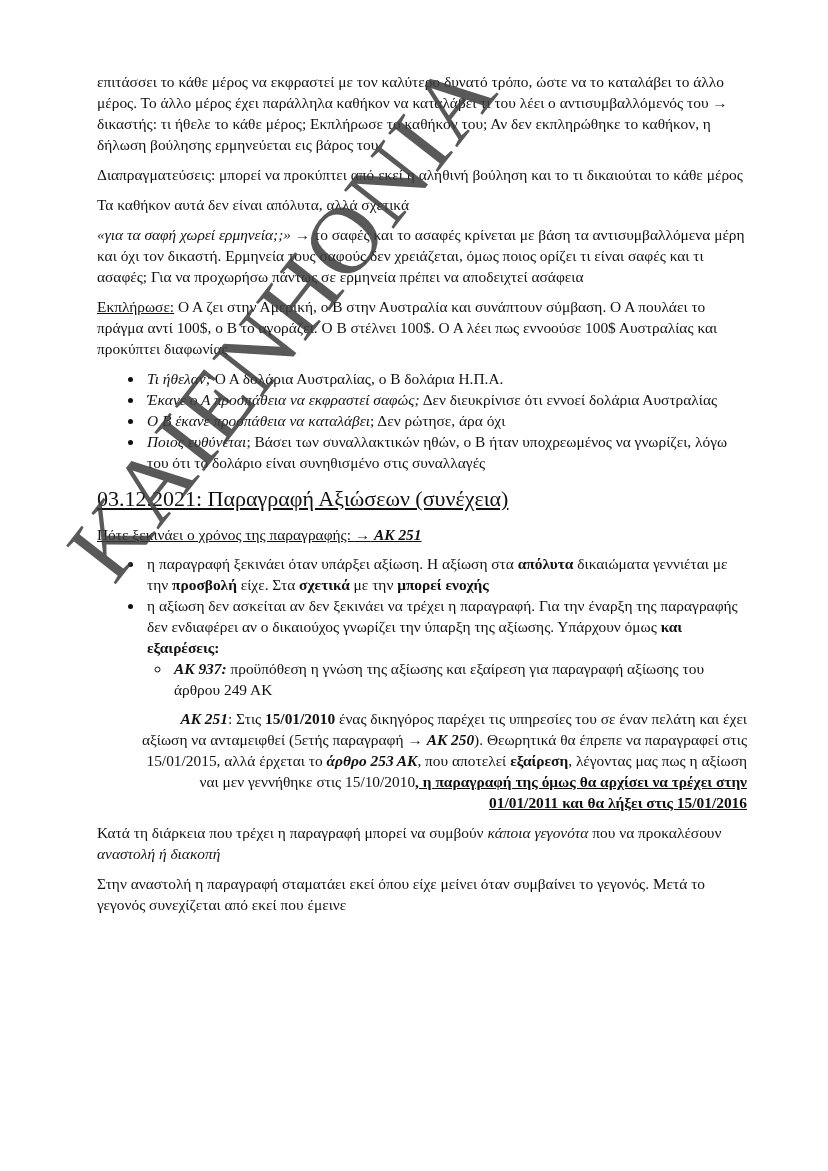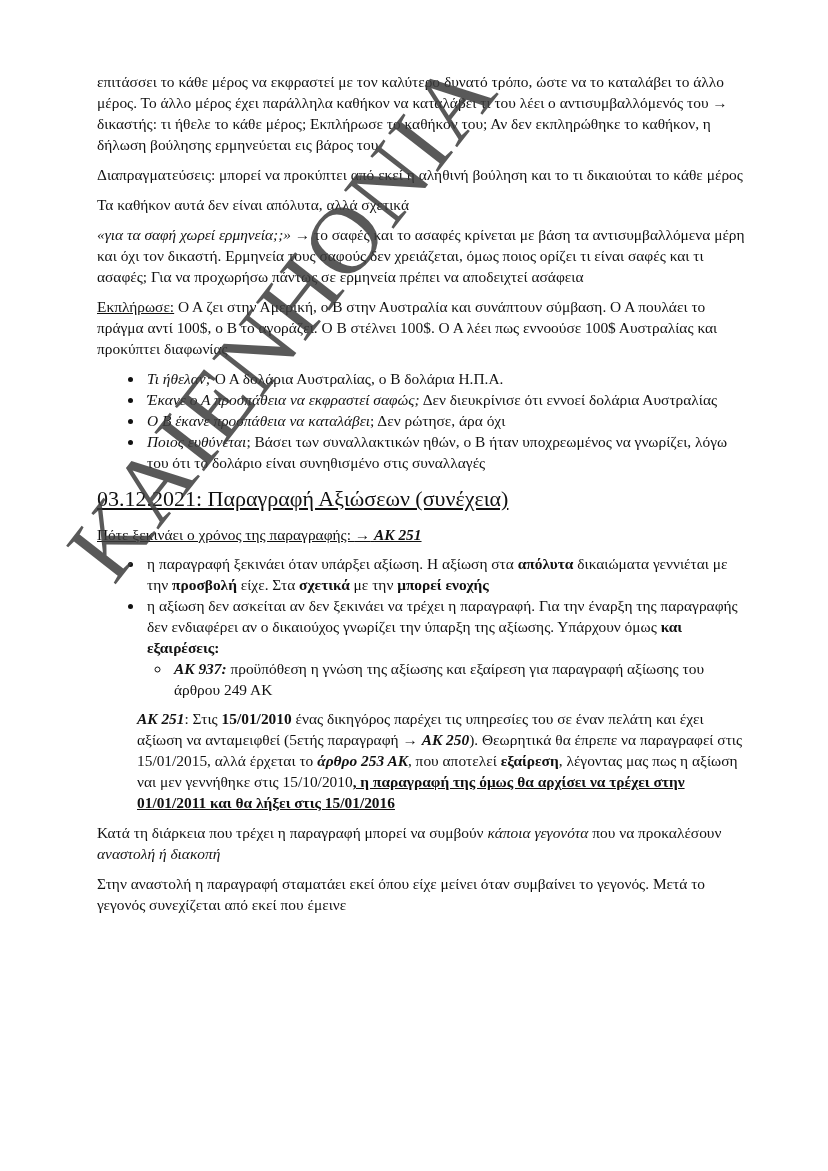--- a/index.html
+++ b/index.html
@@ -15,21 +15,21 @@
   .i { font-style: italic; }
   .b { font-weight: bold; }
   ul { margin: 0 0 12px 0; padding-left: 47px; }
   ul li { margin: 0; padding-left: 3px; }
   ul.sub { margin: 0 0 8px 0; padding-left: 24px; }
   .heading {
     font-size: 22px; line-height: 26px; text-decoration: underline;
     margin-top: 13px; margin-bottom: 0;
   }
   .subheading { margin-top: 12px; margin-bottom: 8px; text-decoration: underline; }
-  .indent { padding-left: 40px; }
+  .indent { padding-left: 40px; text-align: right; }
   .indent2 { padding-left: 40px; }
   .watermark {
     position: absolute; left: 80px; top: 560px; width: 820px;
     transform-origin: 0 0; transform: rotate(-52deg);
     font-family: "Liberation Serif", "DejaVu Serif", serif;
     font-size: 96px; letter-spacing: 2px; color: rgba(60,60,60,0.85);
     pointer-events: none; white-space: nowrap;
   }
 </style>
 </head>

